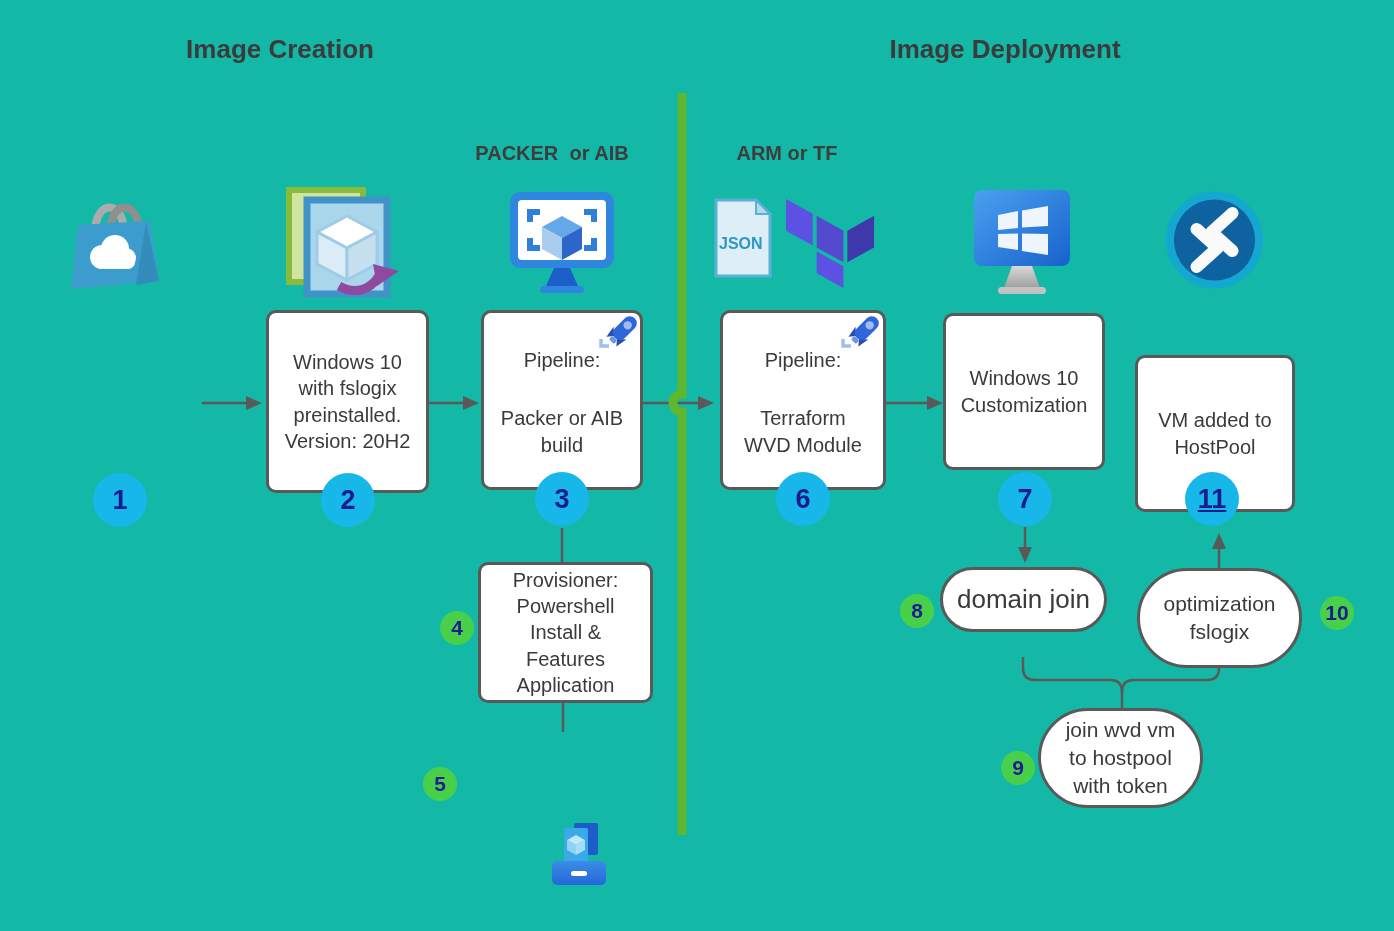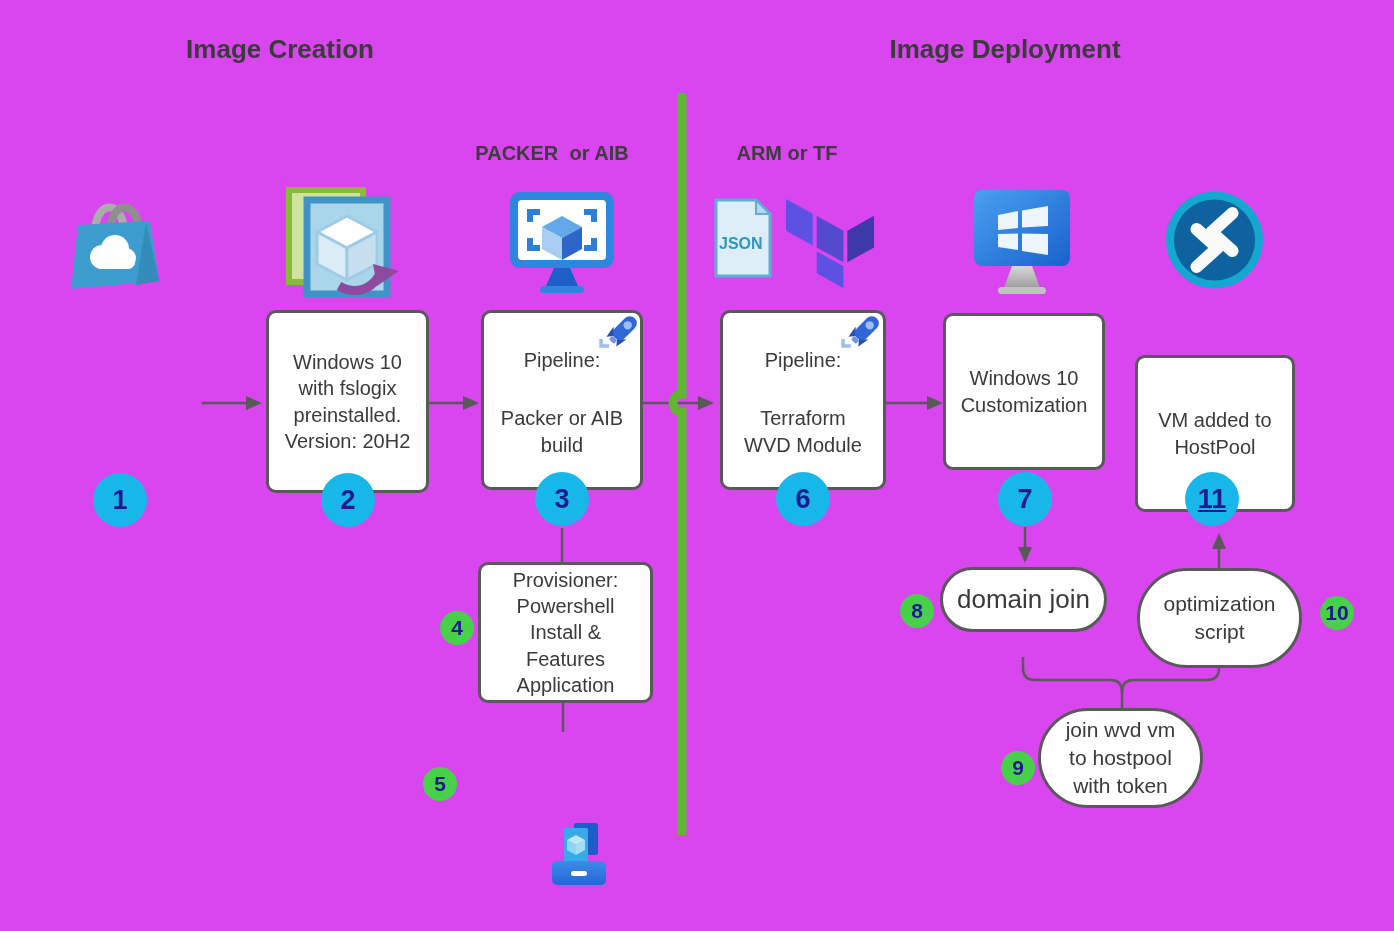--- a/index.html
+++ b/index.html
@@ -1,16 +1,16 @@
 <!DOCTYPE html>
 <html><head>
 <meta charset="utf-8">
 <style>
   html,body{margin:0;padding:0;background:#ffffff;font-family:"Liberation Sans","DejaVu Sans",sans-serif;}
-  #canvas{position:relative;width:1394px;height:931px;background:#d946ef;overflow:hidden;}
+  #canvas{position:relative;width:1394px;height:931px;background:#14b8a6;overflow:hidden;}
   #wires{position:absolute;left:0;top:0;z-index:0;}
   .title{position:absolute;font-size:26px;font-weight:bold;color:#3b3b3b;text-align:center;z-index:2;}
   .section-label{position:absolute;font-size:20px;font-weight:bold;color:#3d3d3d;text-align:center;white-space:pre;z-index:2;}
   .node{position:absolute;background:#fff;border:3px solid #595959;border-radius:10px;
         display:flex;flex-direction:column;align-items:center;justify-content:center;
         text-align:center;color:#3a3a3a;font-size:20px;line-height:1.32;z-index:1;box-sizing:border-box;}
   .node .node-text{white-space:pre-line;}
   .node.pipeline{justify-content:flex-start;padding-top:34px;}
   .node.pipeline .node-title{margin-bottom:32px;}
   .node.distribute{justify-content:flex-start;padding-top:36px;}
@@ -226,21 +226,21 @@
   </div>
   <div class="node" style="left:1135px;top:313px;width:160px;height:157px;margin-top:42px;">
     <div class="node-text">VM added to
 HostPool</div>
   </div>
   <div class="node pill" style="left:940px;top:567px;width:167px;height:65px;font-size:26px;">
     <div class="node-text">domain join</div>
   </div>
   <div class="node pill" style="left:1137px;top:568px;width:165px;height:100px;font-size:21px;">
     <div class="node-text">optimization
-script</div>
+fslogix</div>
   </div>
   <div class="node pill" style="left:1038px;top:708px;width:165px;height:100px;font-size:21px;">
     <div class="node-text">join wvd vm
 to hostpool
 with token</div>
   </div>
 
   <div class="badge cyan" style="left:93px;top:473px;">1</div>
   <div class="badge cyan" style="left:321px;top:473px;">2</div>
   <div class="badge cyan" style="left:535px;top:472px;">3</div>

